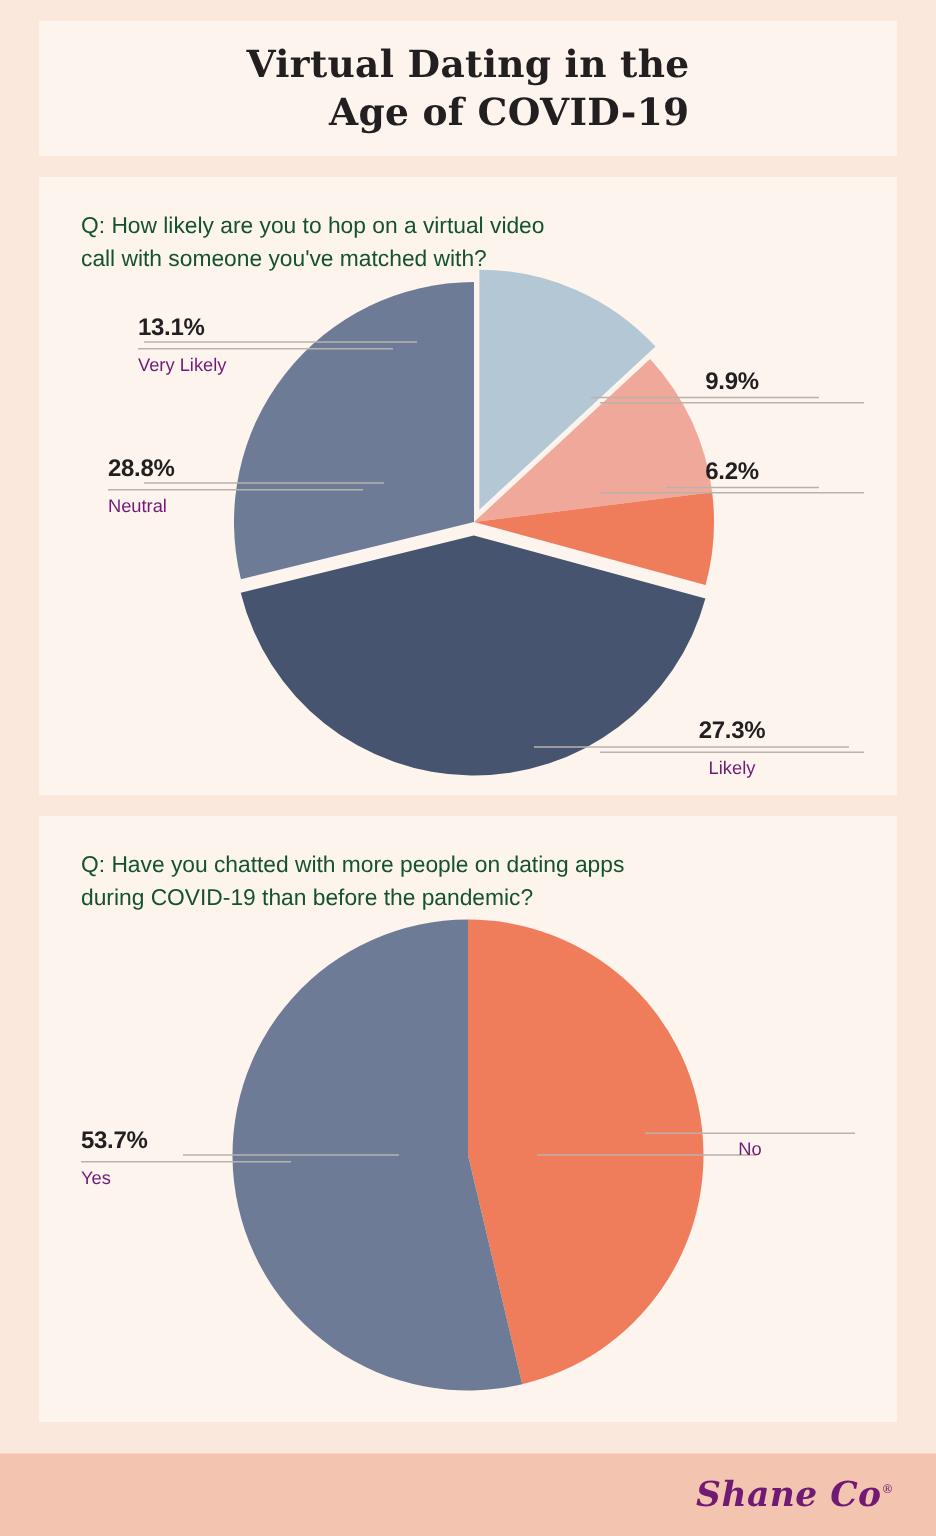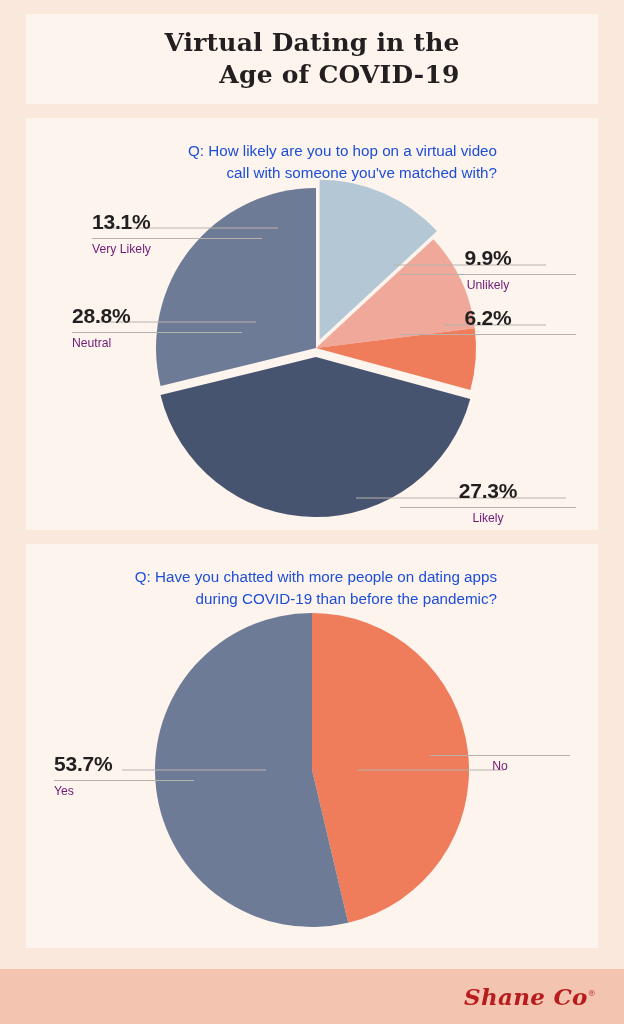--- a/index.html
+++ b/index.html
@@ -52,24 +52,24 @@
     background: #fdf4ee;
   }
   #card-1 { top: 118px; height: 412px; }
   #card-2 { top: 544px; height: 404px; }
 
   .question {
     position: absolute;
     left: 0;
     top: 22px;
     width: 499px;
-    text-align: right;
+    text-align: left;
     font-size: 15.2px;
     line-height: 1.42;
-    color: #1d4ed8;
+    color: #14532d;
     white-space: pre-line;
     padding: 0 28px;
     box-sizing: border-box;
   }
 
   .chart-area {
     position: absolute;
     left: 0;
     top: 0;
     width: 572px;
@@ -78,21 +78,21 @@
   .chart-area svg {
     display: block;
   }
 
   
   .callout {
     position: absolute;
     width: 160px;
   }
   .callout .pct {
-    font-size: 21px;
+    font-size: 16px;
     font-weight: bold;
     color: #221f20;
     line-height: 1.18;
     letter-spacing: -0.2px;
   }
   .callout .rule {
     height: 1px;
     background: #b9b2ac;
     margin: 3px 0 3px 0;
   }
@@ -115,21 +115,21 @@
   }
   .brand {
     position: absolute;
     right: 28px;
     top: 50%;
     transform: translateY(-52%);
     font-family: "DejaVu Serif", "Liberation Serif", serif;
     font-style: italic;
     font-weight: bold;
     font-size: 23px;
-    color: #b91c1c;
+    color: #701a75;
     letter-spacing: 0.3px;
   }
   .brand .reg {
     font-size: 8px;
     vertical-align: super;
     font-style: normal;
     font-weight: normal;
   }
 </style>
 </head>
@@ -166,21 +166,20 @@
           <div class="lbl">Very Likely</div>
         </div>
         <div class="callout align-left" style="left: 46px; top: 186px; width: 170px;">
           <div class="pct">28.8%</div>
           <div class="rule"></div>
           <div class="lbl">Neutral</div>
         </div>
         <div class="callout align-right" style="left: 374px; top: 128px; width: 176px;">
           <div class="pct">9.9%</div>
           <div class="rule"></div>
-          <div class="lbl">Unlikely</div>
         </div>
         <div class="callout align-right" style="left: 374px; top: 188px; width: 176px;">
           <div class="pct">6.2%</div>
           <div class="rule"></div>
         </div>
         <div class="callout align-right" style="left: 374px; top: 361px; width: 176px;">
           <div class="pct">27.3%</div>
           <div class="rule"></div>
           <div class="lbl">Likely</div>
         </div>

